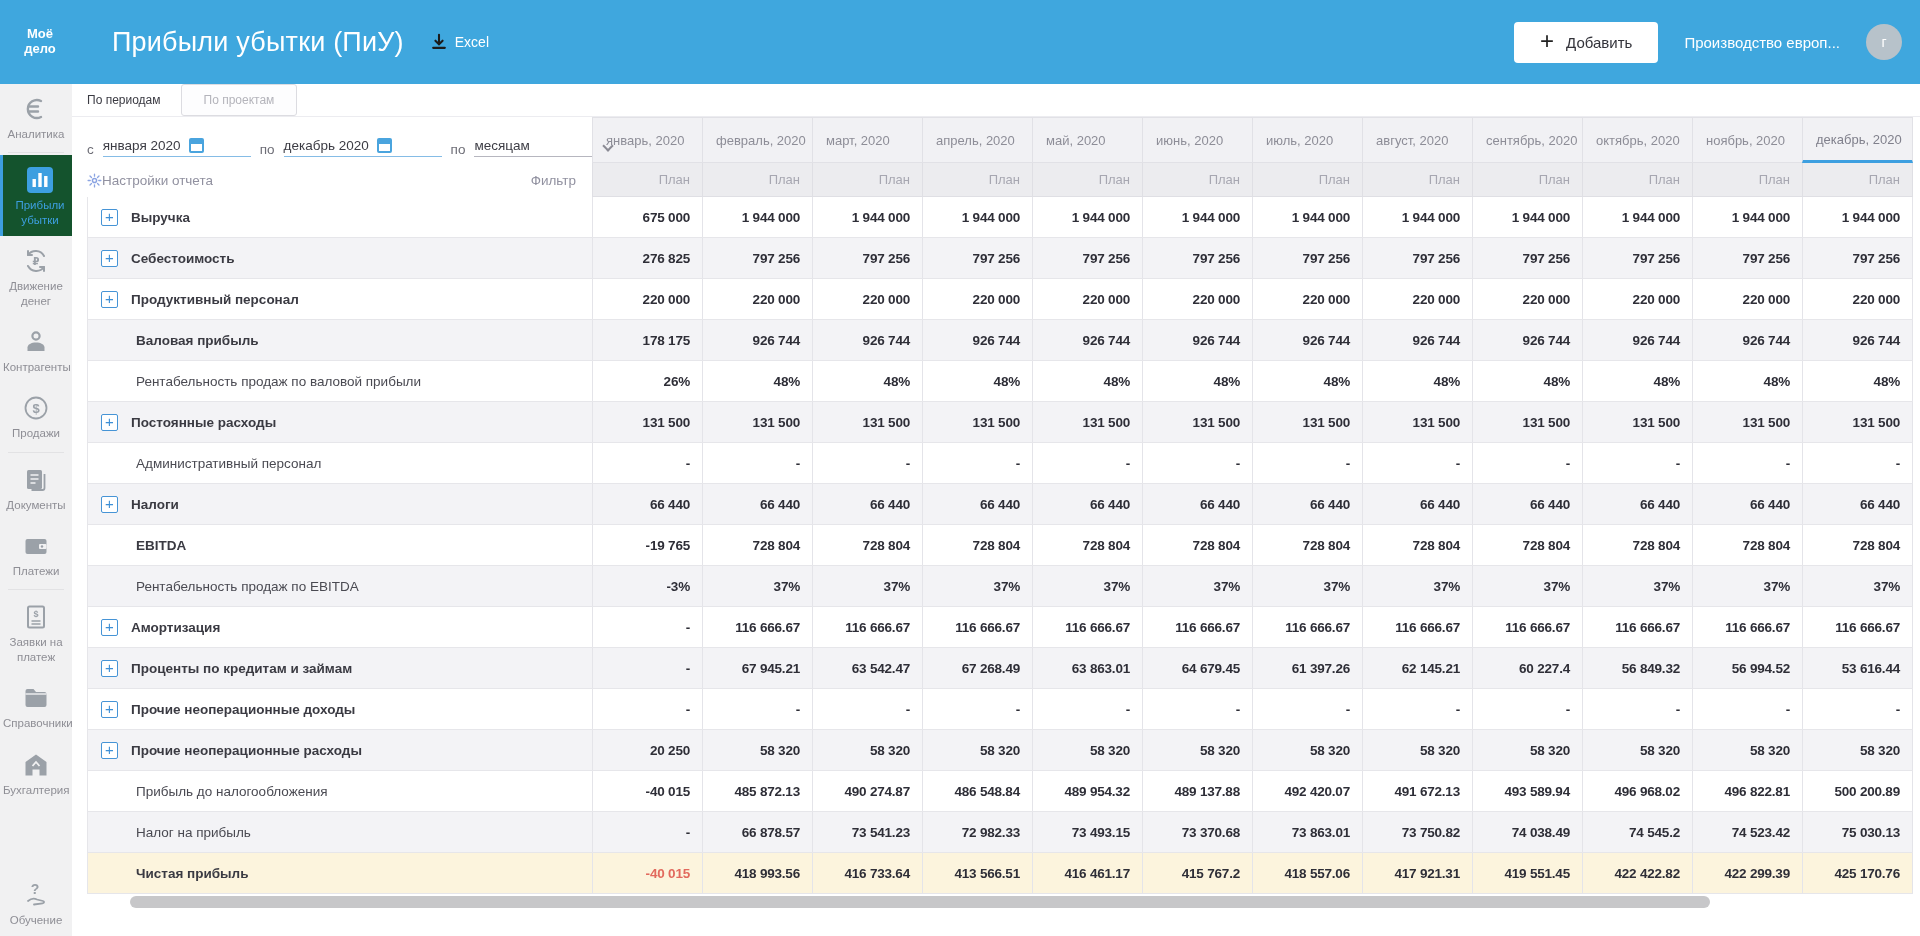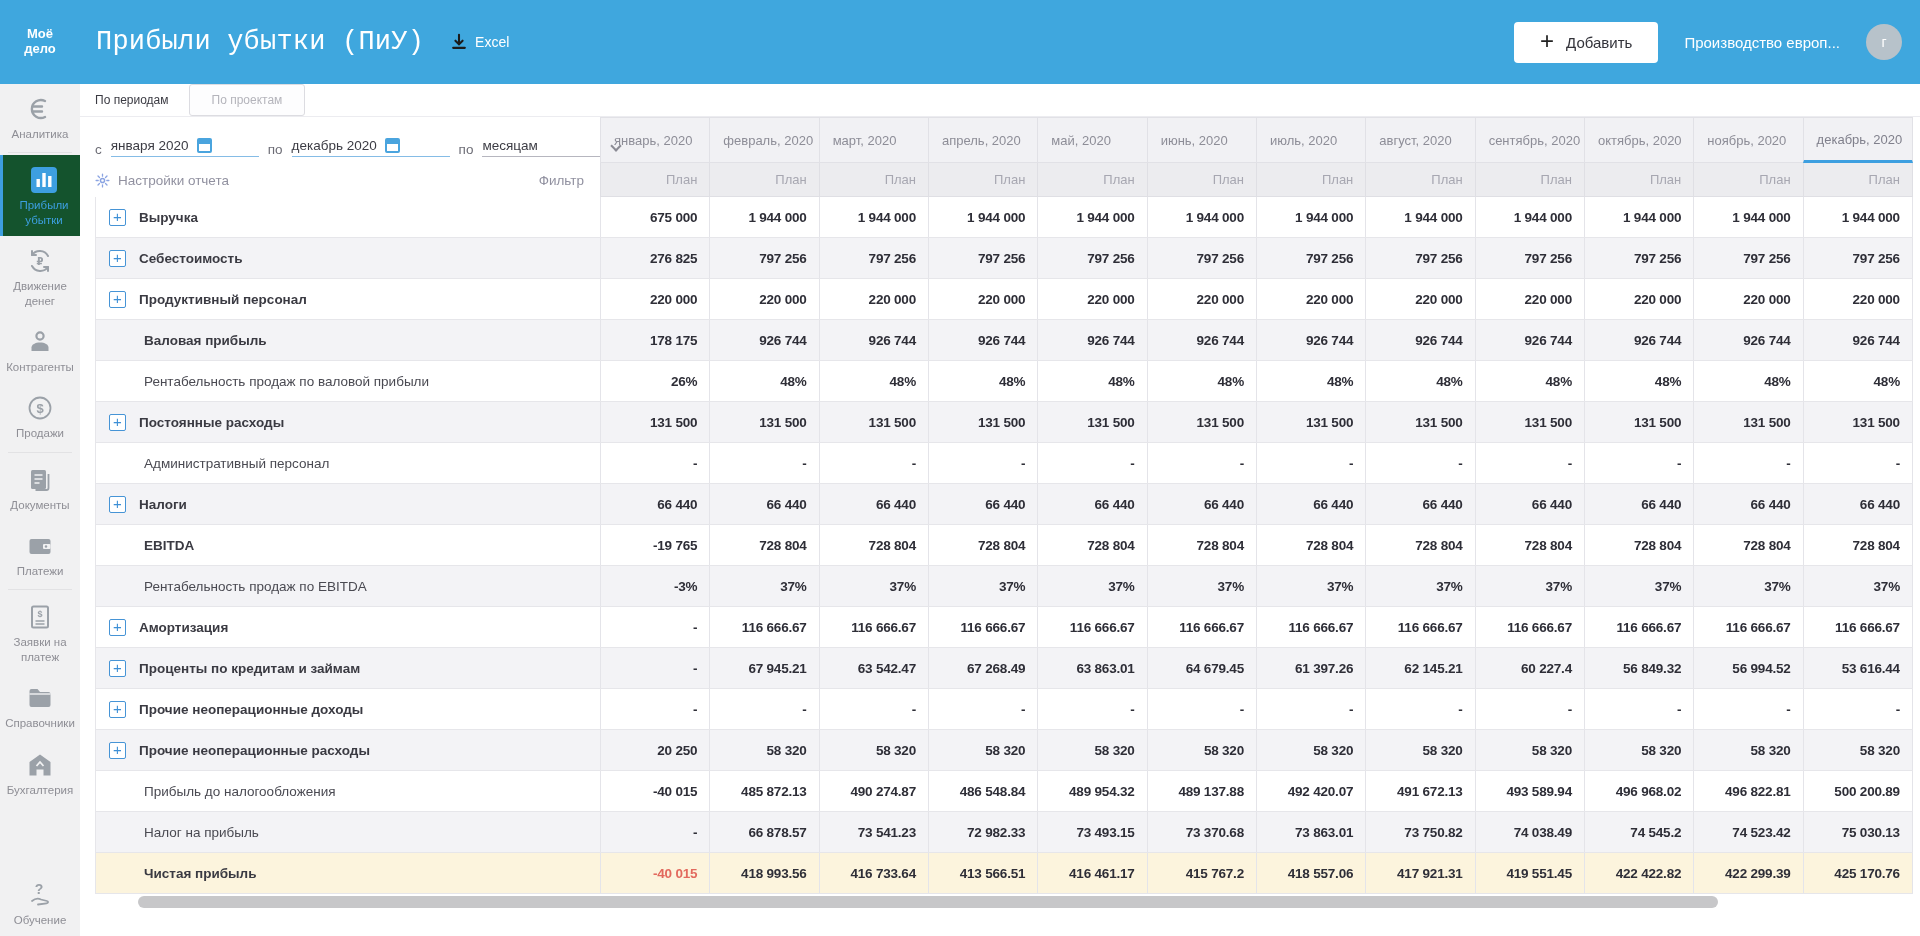--- a/index.html
+++ b/index.html
@@ -2,36 +2,36 @@
 <html><head>
 <meta charset="utf-8">
 <style>
   * { margin:0; padding:0; box-sizing:border-box; }
   html,body { width:1920px; height:936px; overflow:hidden;
     font-family:"Liberation Sans","DejaVu Sans",sans-serif; background:#eceeef; }
 
   
   .topbar { height:84px; background:#3fa7de; display:flex; align-items:center; color:#fff; }
   .logo { width:80px; text-align:center; font-weight:bold; font-size:13px; line-height:1.15; }
-  .page-title { font-size:27px; font-weight:400; margin-left:16px; letter-spacing:.2px;font-family:Liberation Mono, monospace; }
+  .page-title { font-size:27px; font-weight:400; margin-left:32px; letter-spacing:.2px; }
   .excel { display:flex; align-items:center; gap:7px; margin-left:26px; cursor:pointer; }
   .excel svg { display:block; }
   .excel-label { font-size:14px; color:#fff; }
   .topbar-right { margin-left:auto; display:flex; align-items:center; gap:26px; padding-right:18px; }
   .add-btn { background:#fff; border:none; border-radius:4px; height:41px; padding:0 26px;
     display:flex; align-items:center; gap:12px; font-size:15px; color:#33333a; cursor:pointer;
     font-family:inherit; }
   .add-plus { font-size:24px; font-weight:300; color:#222; line-height:1; margin-top:-2px; }
   .company { font-size:15px; }
   .avatar { width:36px; height:36px; border-radius:50%; background:#b7c2ca; color:#fff;
     display:flex; align-items:center; justify-content:center; font-size:14px; }
 
   
   .shell { display:flex; height:852px; }
-  .sidebar { width:80px; background:#f1f1f2; display:flex; flex-direction:column; overflow:hidden; }
+  .sidebar { width:72px; background:#f1f1f2; display:flex; flex-direction:column; overflow:hidden; }
   .side-item { padding:11px 3px 9px; text-align:center; color:#8e8e95; font-size:11.5px;
     line-height:1.25; cursor:pointer; }
   .side-item .ic { display:block; margin:0 auto 4px; width:28px; height:28px; color:#9ba1a8; }
   .side-item.active { background:#14532d; color:#3d9fe0; border-left:3px solid #3d9fe0; padding-left:8px; }
   .side-item.active .ic { color:#3d9fe0; }
   .side-sep { border-bottom:1px solid #e2e2e4; margin:2px 8px; }
   .side-spacer { flex:1; }
 
   .main { flex:1; background:#fff; display:flex; flex-direction:column; }
 
@@ -62,21 +62,21 @@
 
   .month-head { flex:1; display:flex; }
   .month-cell { flex:1; background:#f1f1f4; border:1px solid #e1e1e6; border-right:none;
     font-size:13px; color:#8d8d97; display:flex; align-items:center; padding-left:13px;
     cursor:pointer; white-space:nowrap; overflow:hidden; }
   .month-cell:last-child { border-right:1px solid #e1e1e6; }
   .month-cell.active { border-bottom:3px solid #3d9fe0; color:#80808c; }
 
   .settings-row { height:34px; display:flex; align-items:center; justify-content:space-between;
     padding-right:16px; font-size:13.5px; color:#9191a0; }
-  .settings-left { display:flex; align-items:center; gap:8px; cursor:pointer; }
+  .settings-left { display:flex; align-items:center; cursor:pointer; }
   .settings-left .ic { color:#8ba4e2; }
   .filter-link { cursor:pointer; }
   .plan-cells { flex:1; display:flex; }
   .plan-cell { flex:1; background:#ececef; border-left:1px solid #dfdfe4; border-bottom:1px solid #dfdfe4;
     font-size:13px; color:#a7a7b1; display:flex; align-items:center; justify-content:flex-end;
     padding-right:12px; }
   .plan-cell:last-child { border-right:1px solid #dfdfe4; }
 
   .tbody { border-left:1px solid #e6e6ea; }
   .trow { display:flex; height:41px; background:#fff; border-bottom:1px solid #e6e6ea; }

